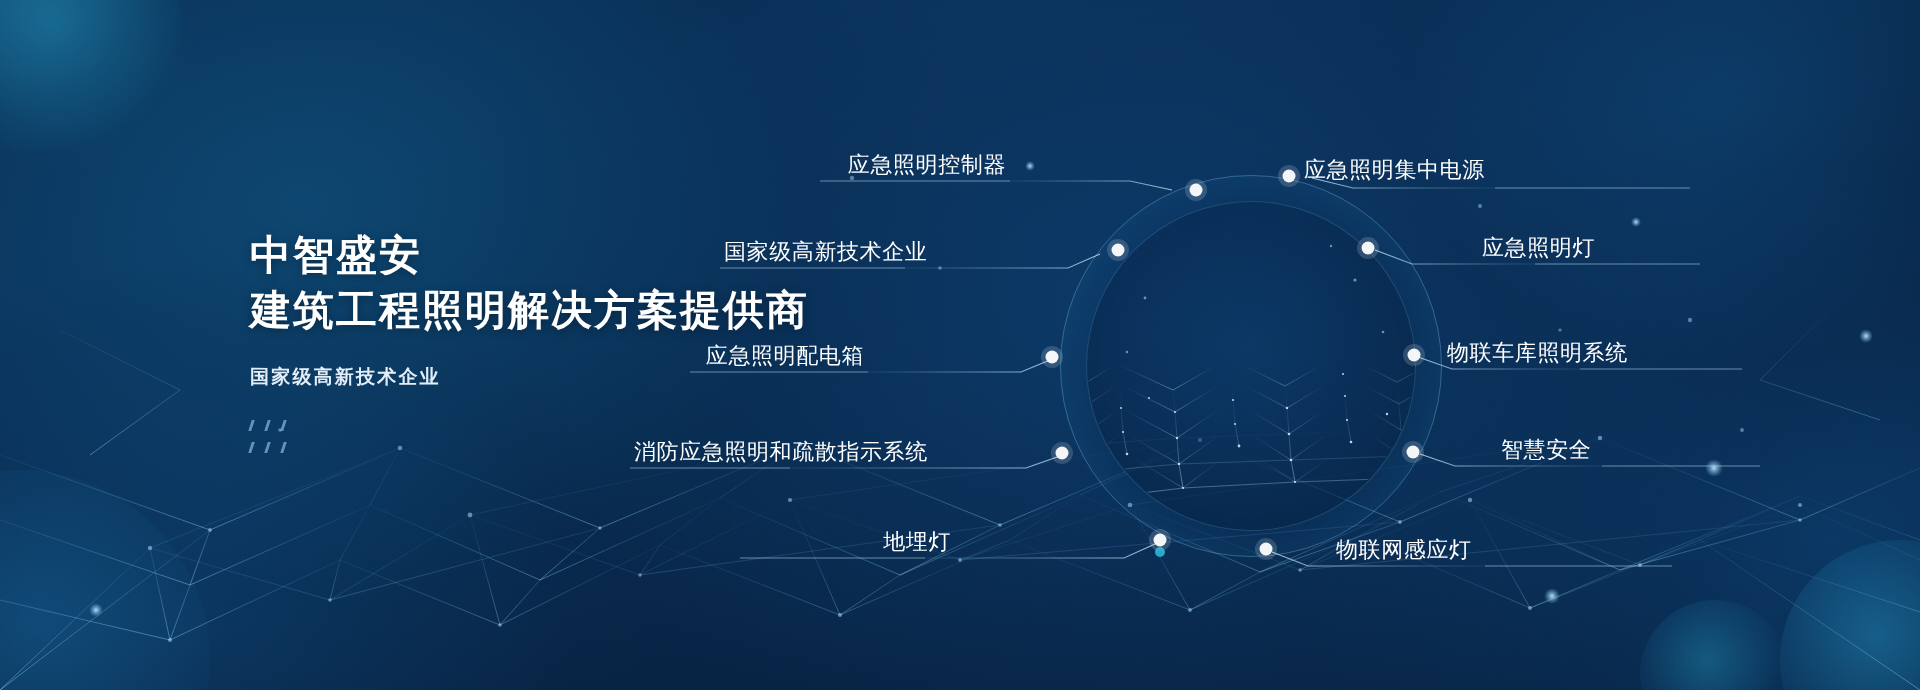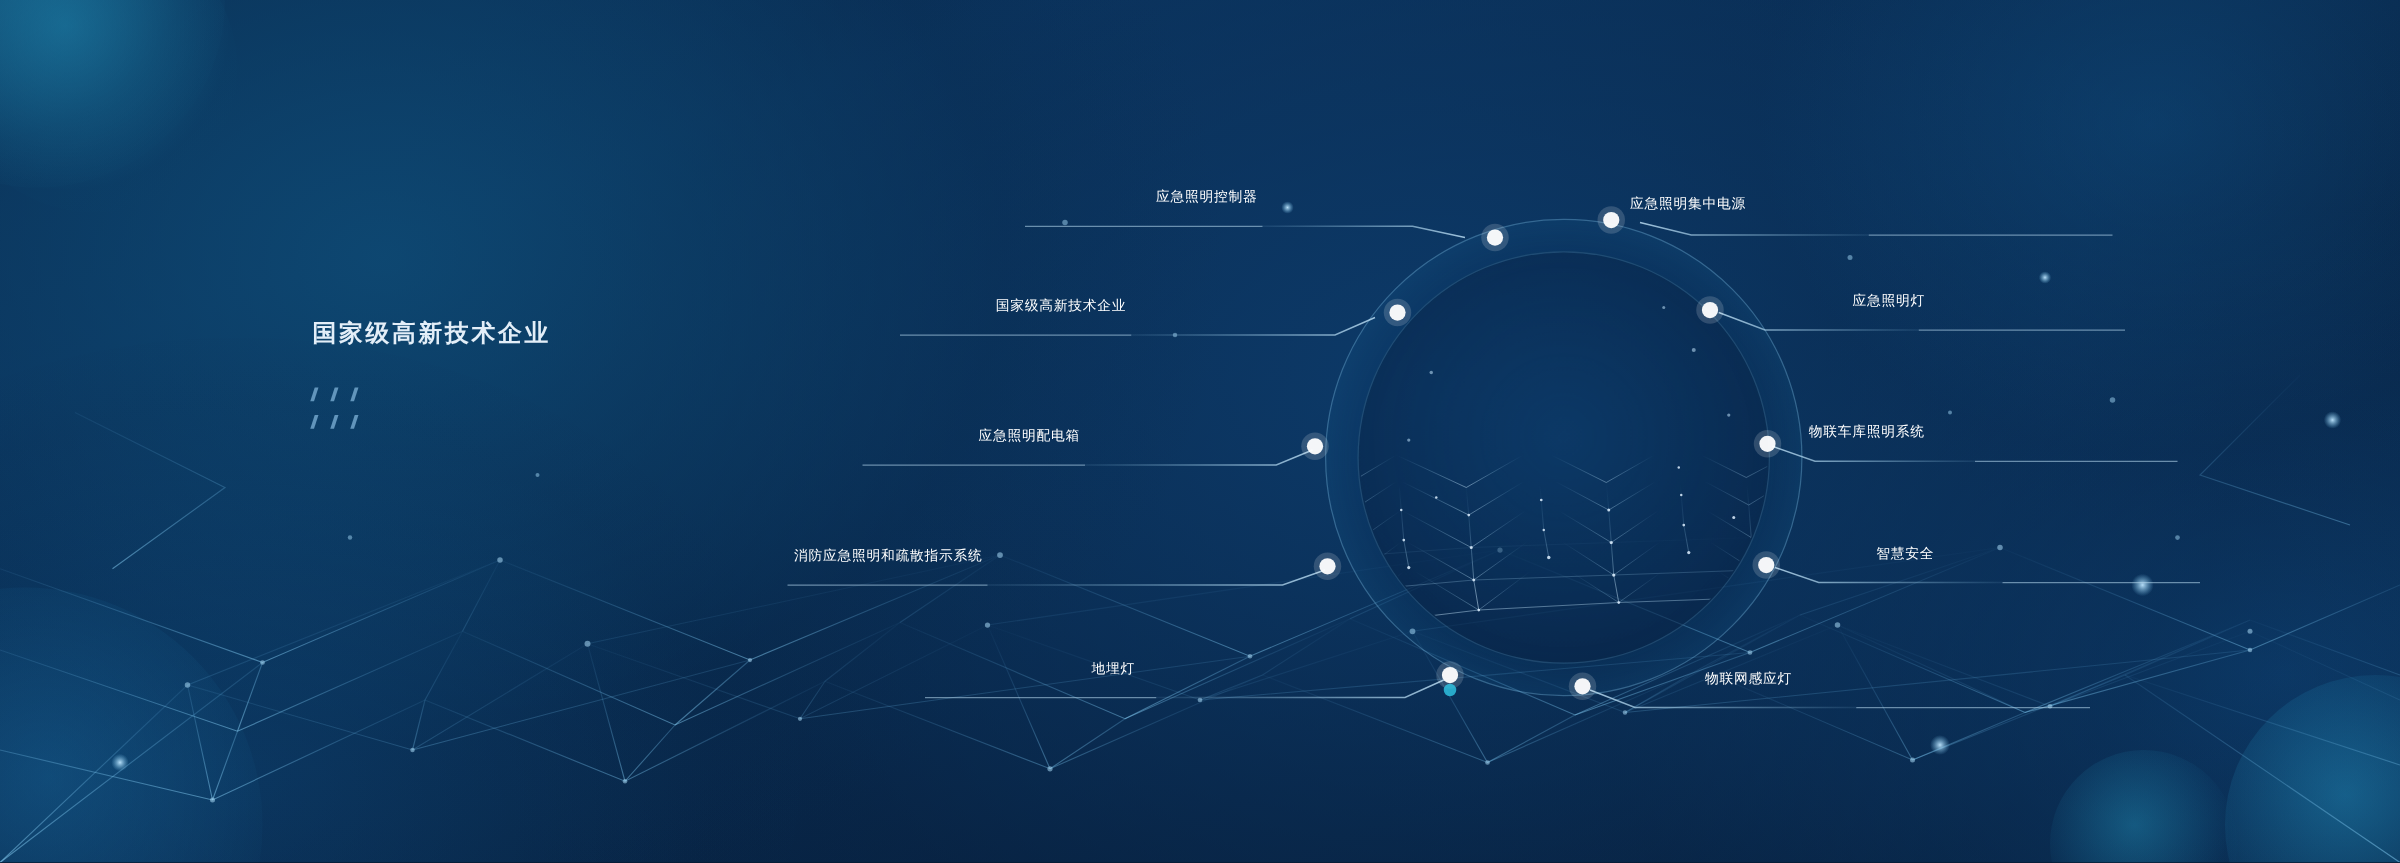--- a/index.html
+++ b/index.html
@@ -101,21 +101,21 @@
   .cloud-shape { width: 250px; height: 175px; display: block; filter: drop-shadow(0 8px 26px rgba(10,120,170,0.45)); }
   .cloud-label {
     position: absolute; left: 0; top: 0; width: 250px; height: 175px;
     display: flex; align-items: center; justify-content: center;
     color: #ffffff; font-size: 27px; font-weight: bold; letter-spacing: 5px;
     text-shadow: 0 2px 6px rgba(0,60,90,0.35);
     padding-top: 8px; box-sizing: border-box;
   }
 
   
-  .callout { position: absolute; color: #ffffff; font-size: 11px; letter-spacing: 0.6px; white-space: nowrap; }
+  .callout { position: absolute; color: #ffffff; font-size: 22px; letter-spacing: 0.6px; white-space: nowrap; }
   .callout .txt { display: block; padding: 0 4px 5px 4px; }
   .callout.left  { text-align: right; }
   .callout.right { text-align: left; }
 
   svg.leaders { position: absolute; inset: 0; width: 1920px; height: 690px; pointer-events: none; }
 </style>
 </head>
 <body>
 
 <div id="banner">
@@ -195,20 +195,24 @@
           <circle cx="1690" cy="320" r="2.2"></circle>
         <circle cx="1742" cy="430" r="1.9"></circle>
           <circle cx="1560" cy="330" r="1.6"></circle>
         <circle cx="280" cy="430" r="1.8"></circle>
           <circle cx="430" cy="380" r="1.6"></circle>
       </g>
     </svg>
   </div>
 
   <div class="text-block">
+    <div class="headline">
+      <span>中智盛安</span>
+      <span class="l2">建筑工程照明解决方案提供商</span>
+    </div>
     <div class="subhead">国家级高新技术企业</div>
     <div class="dots-deco">
       <div class="row">
           <span></span>
           <span></span>
           <span></span>
         </div>
       <div class="row">
           <span></span>
           <span></span>
@@ -358,20 +362,20 @@
     <span class="txt">物联车库照明系统</span>
   </div>
 
   <div class="callout left" style="left:630px; top:437px; width:160px;">
     <span class="txt">消防应急照明和疏散指示系统</span>
   </div>
   <div class="callout right" style="left:1497px; top:435px;">
     <span class="txt">智慧安全</span>
   </div>
 
-  <div class="callout left" style="left:727px; top:527px; width:185px;">
+  <div class="callout left" style="left:770px; top:527px; width:185px;">
     <span class="txt">地埋灯</span>
   </div>
-  <div class="callout right" style="left:1360px; top:535px;text-align:right;">
+  <div class="callout right" style="left:1332px; top:535px;text-align:right;">
     <span class="txt">物联网感应灯</span>
   </div>
 
 </div>
 
 </body></html>

